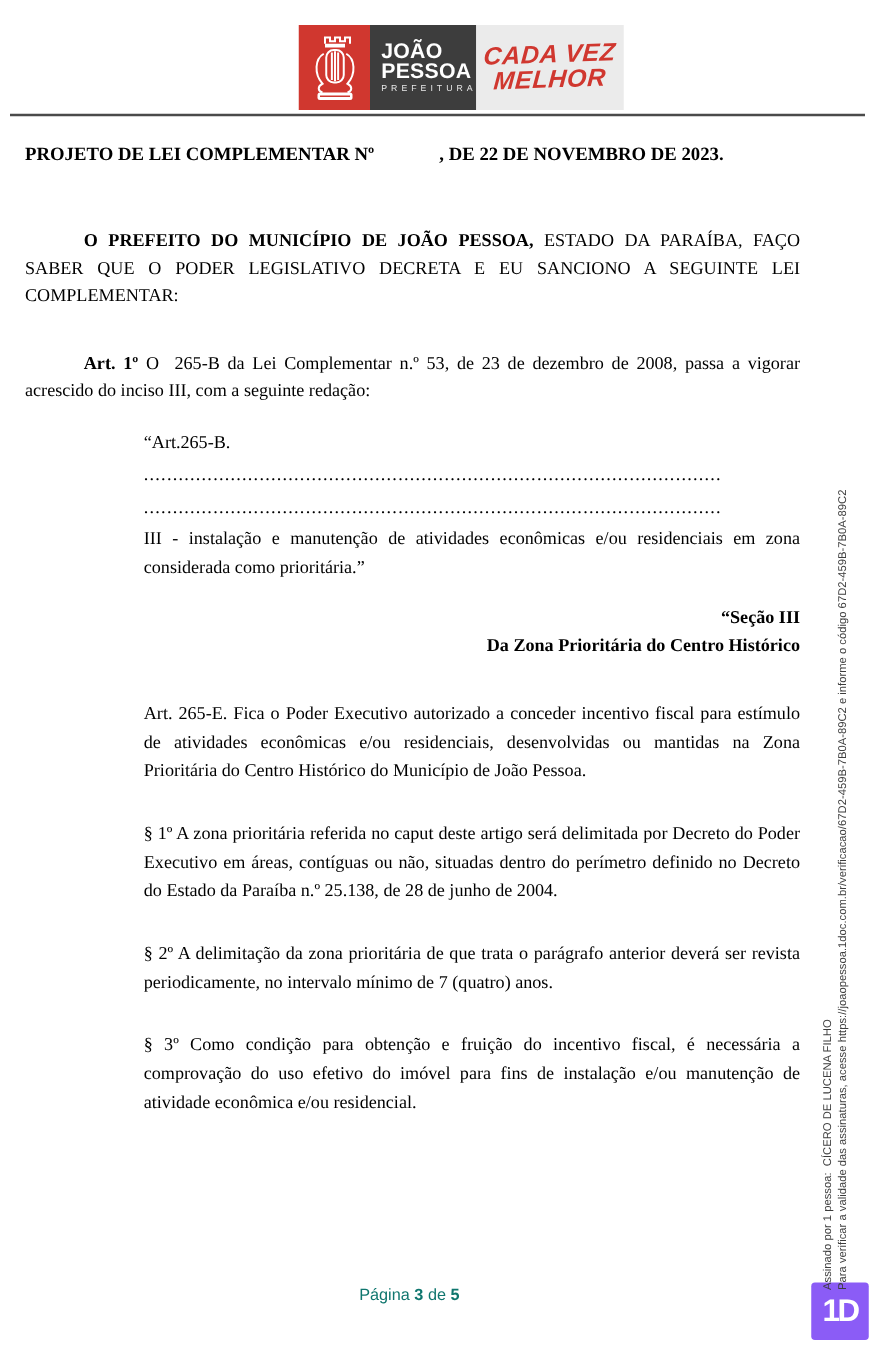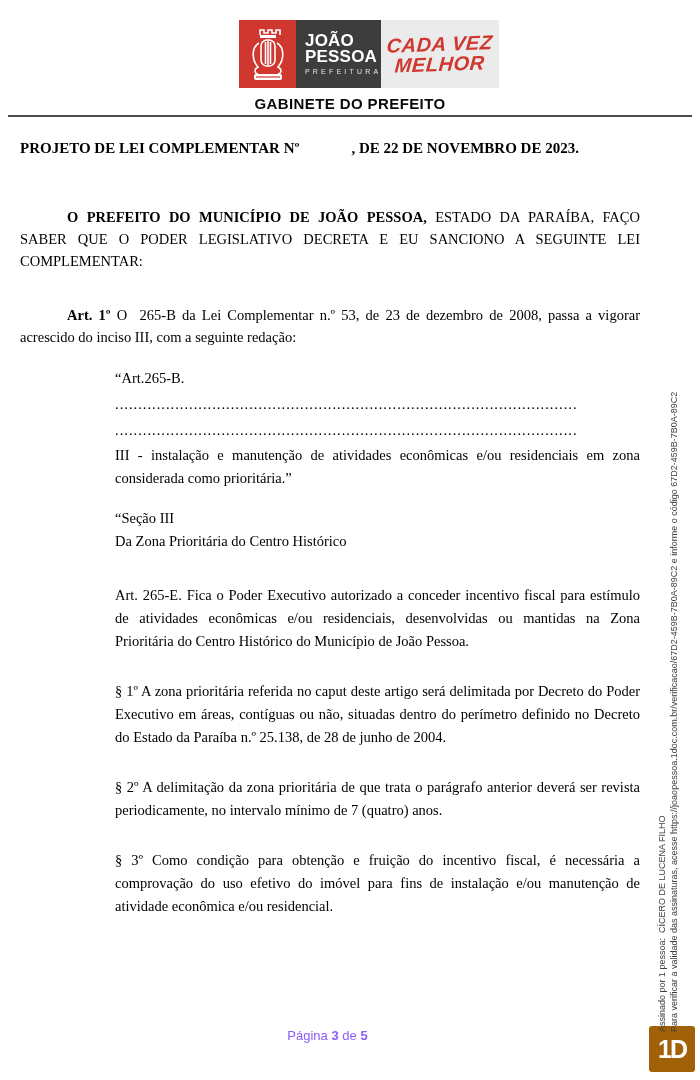--- a/index.html
+++ b/index.html
@@ -22,27 +22,27 @@
   
   .doc { margin:20px 60px 0 20px; font-size:14.5px; line-height:22px; }
   .title { font-weight:bold; font-size:15px; margin-bottom:47px; }
   .num-gap { display:inline-block; width:52px; }
   .ementa { font-weight:bold; margin-left:263px; width:355px; text-align:justify; margin-bottom:37px; }
   .para { text-align:justify; text-indent:47px; margin-bottom:32px; }
   .para-art1 { text-align:justify; text-indent:47px; margin-bottom:17px; }
   .quote1 { margin-left:95px; line-height:26px; margin-bottom:0; }
   .dotline { white-space:nowrap; overflow:hidden; width:462px; letter-spacing:1px; }
   .inciso { margin-left:95px; text-align:justify; line-height:23px; margin-top:1px; margin-bottom:17px; }
-  .secao { margin-left:95px; text-align:left; line-height:23px; margin-bottom:31px; }
+  .secao { margin-left:95px; text-align:right; line-height:23px; margin-bottom:31px;font-weight:bold; }
   .qpara { margin-left:95px; text-align:justify; line-height:23px; margin-bottom:27px; }
   
   .footer { position:absolute; top:1028px; left:0; width:655px; text-align:center;
-            font-family:"Liberation Sans", sans-serif; font-size:13px; color:#8b5cf6; }
+            font-family:"Liberation Sans", sans-serif; font-size:13px; color:#0f766e; }
   .footer .b { font-weight:bold; }
-  .onedoc { position:absolute; left:649px; top:1026px; width:46px; height:46px; background:#a16207;
+  .onedoc { position:absolute; left:649px; top:1026px; width:46px; height:46px; background:#8b5cf6;
             border-radius:3px; display:flex; align-items:center; justify-content:center;
             font-family:"Liberation Sans", sans-serif; font-weight:bold; font-size:25px;
             color:#ffffff; letter-spacing:-2px; }
   
   .sig-rotated { position:absolute; left:656px; top:1032px; transform:rotate(-90deg);
                  transform-origin:0 0; width:780px; font-family:"Liberation Sans", sans-serif;
                  font-size:9px; line-height:12px; color:#3c3c3c; }
   .sig-rotated div { white-space:nowrap; }
 </style>
 </head>
@@ -71,21 +71,20 @@
       <div class="name-box">
         <div class="name-line">JOÃO</div>
         <div class="name-line">PESSOA</div>
         <div class="name-sub">PREFEITURA</div>
       </div>
       <div class="slogan-box">
         <div class="slogan-line">CADA VEZ</div>
         <div class="slogan-line">MELHOR</div>
       </div>
     </div>
-    <div class="dept">GABINETE DO PREFEITO</div>
     <div class="rule"></div>
   </div>
 
   <div class="doc">
 
     <div class="title">
       <span>PROJETO DE LEI COMPLEMENTAR Nº</span><span class="num-gap"></span><span>, DE 22 DE NOVEMBRO DE 2023.</span>
     </div>
 
 

